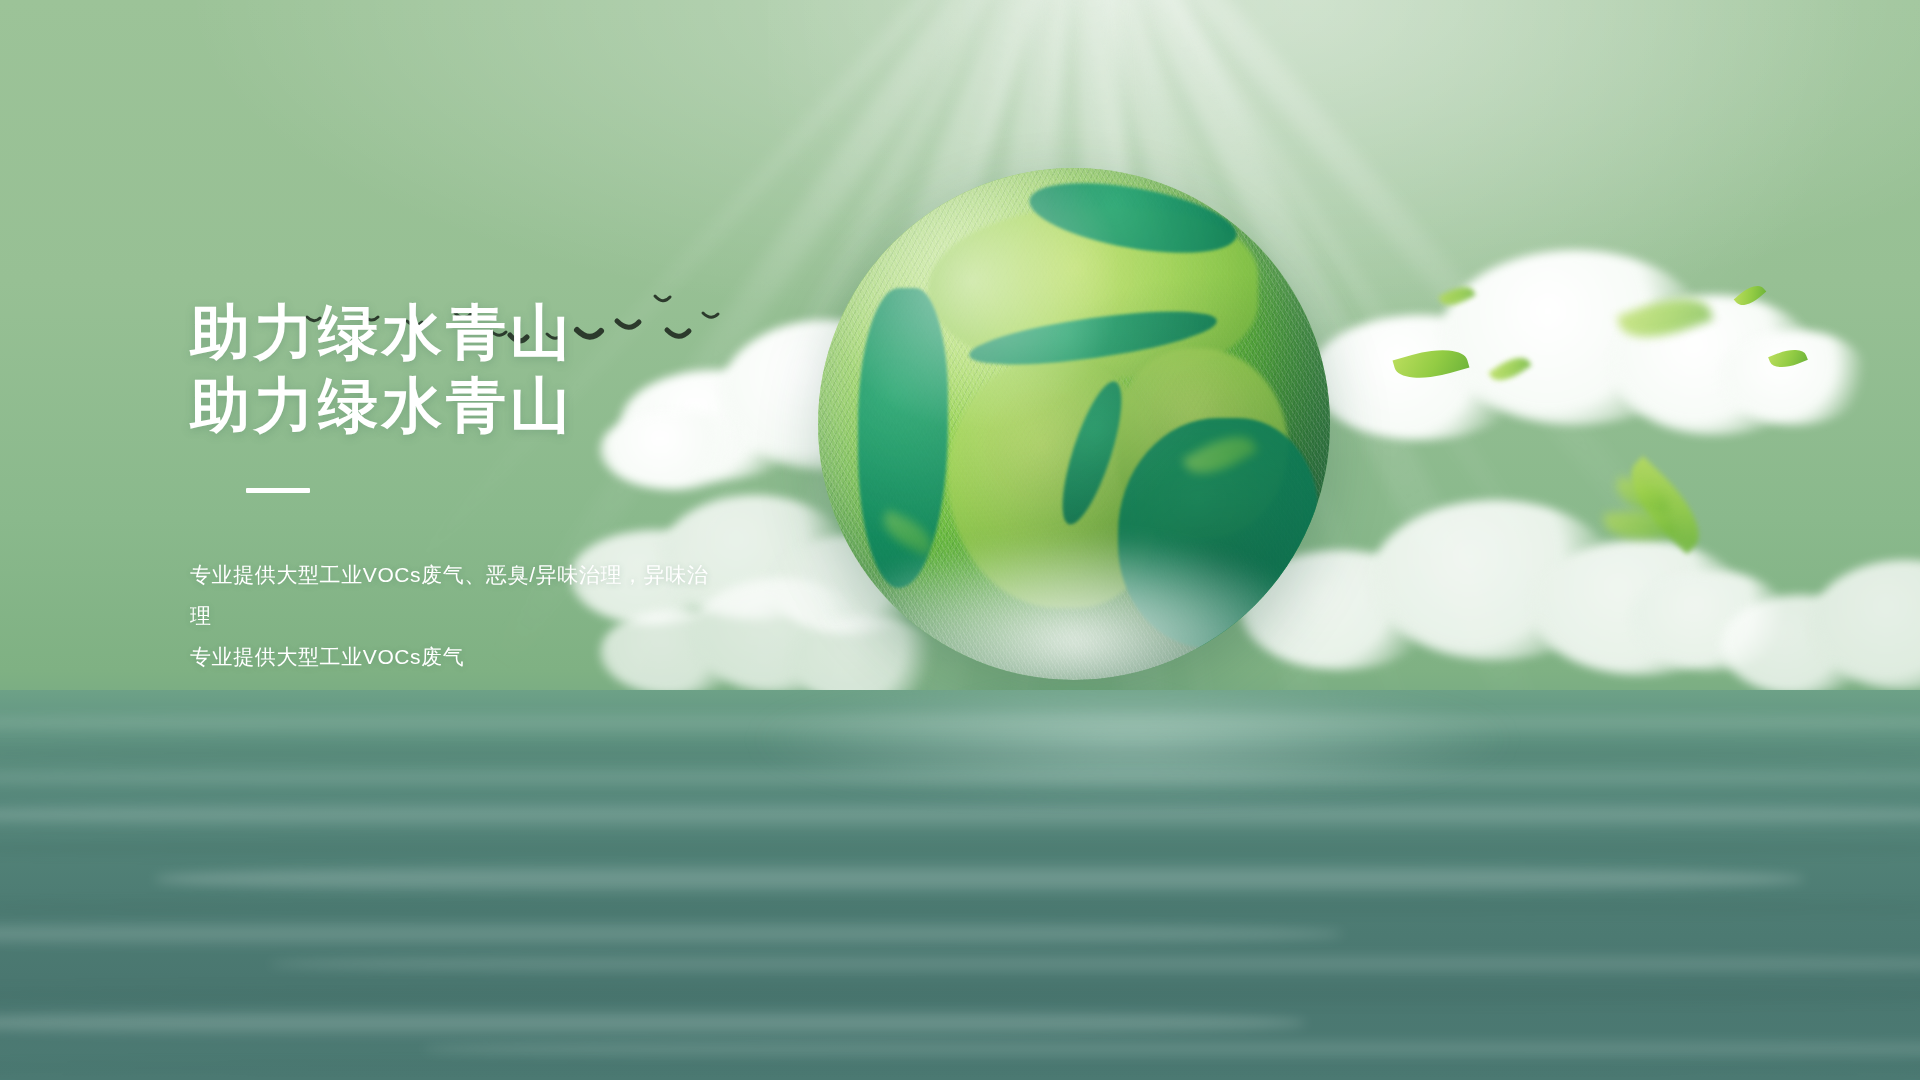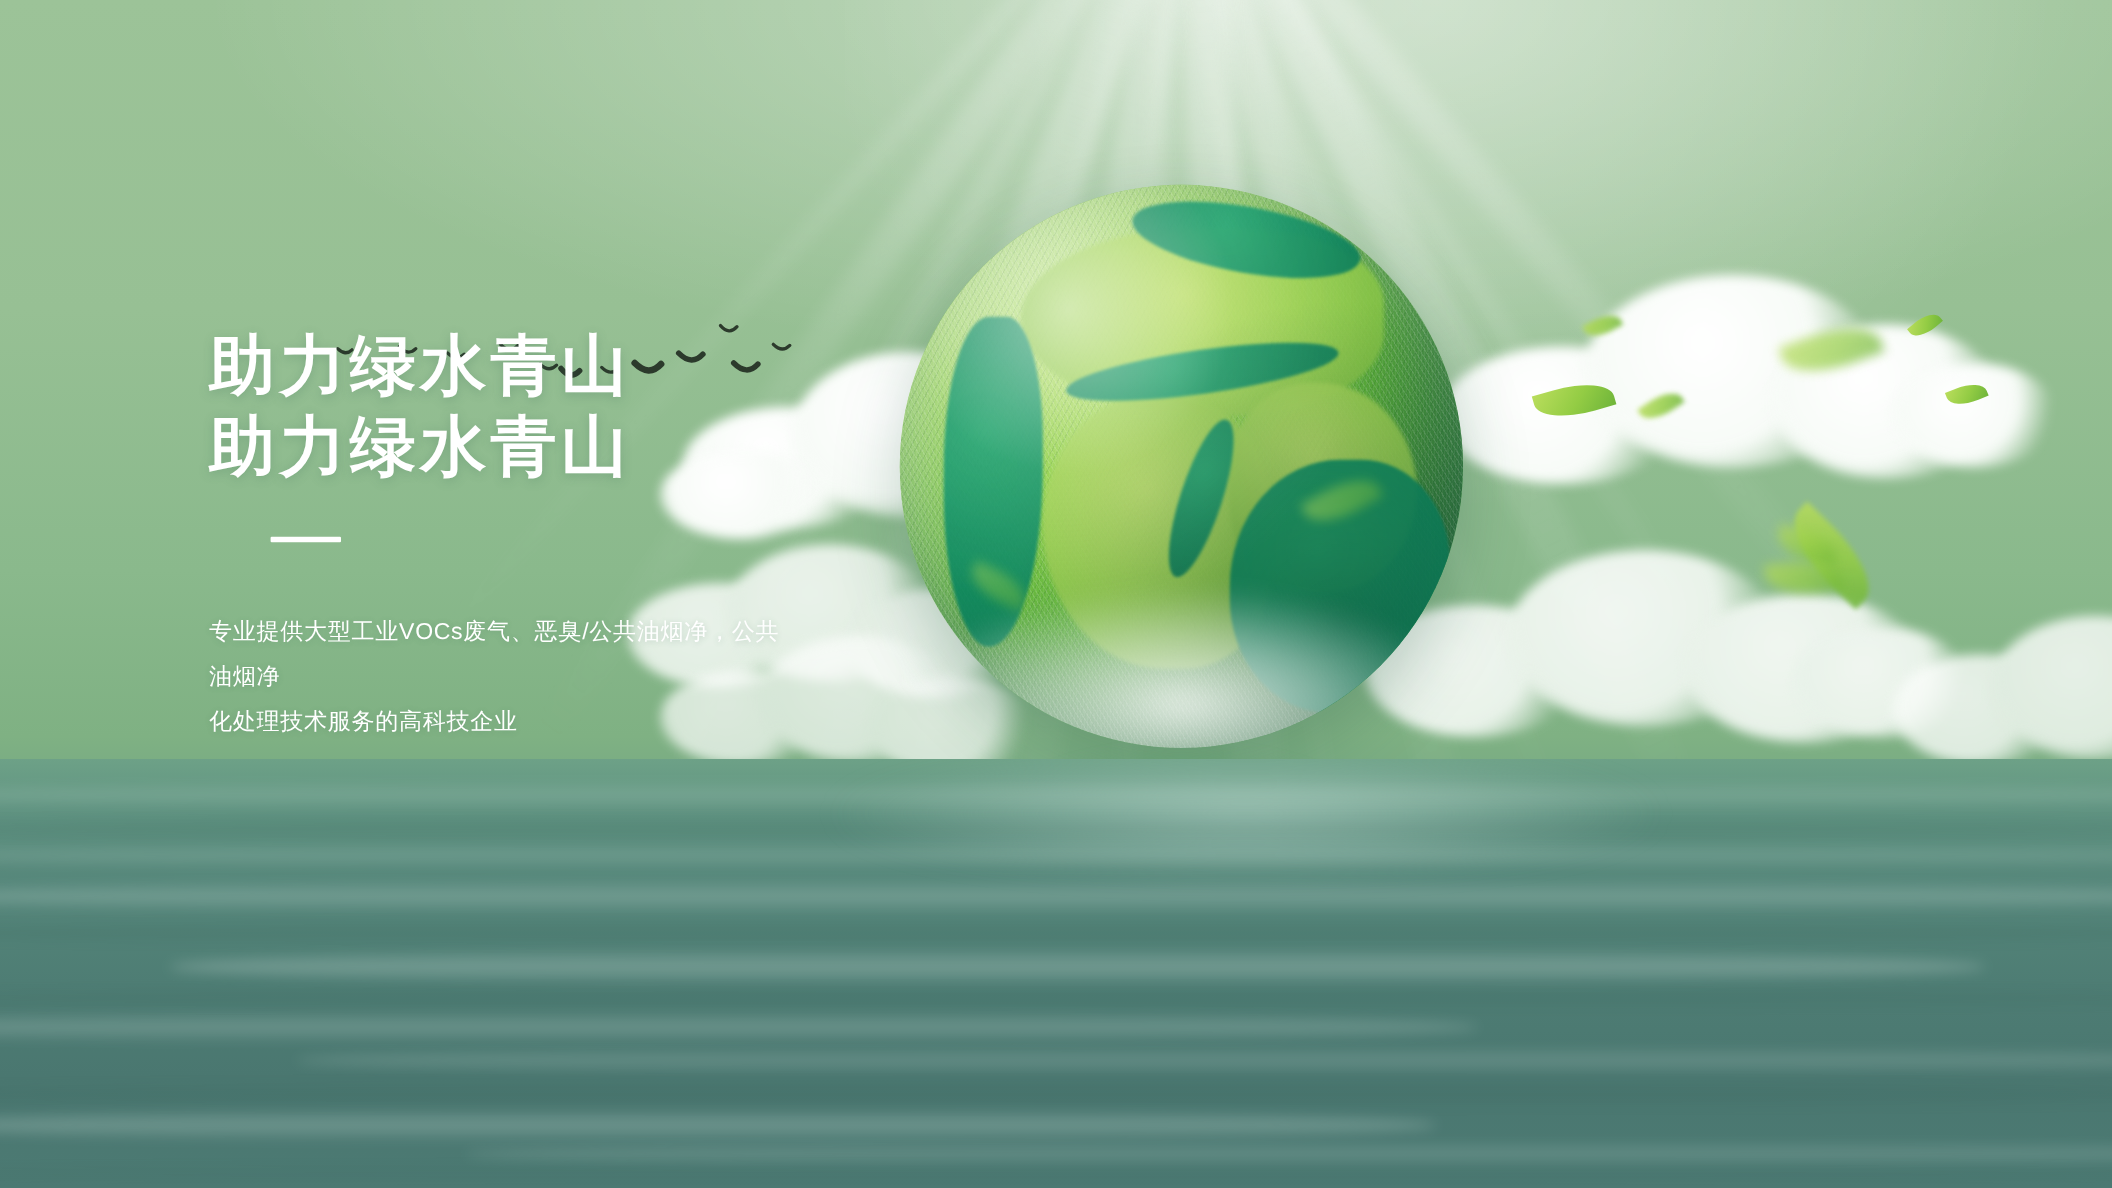--- a/index.html
+++ b/index.html
@@ -377,18 +377,18 @@
     <div class="ripple dark" style="top:368px; height:20px; opacity:.26;"></div>
   </div>
 
   <div class="copy">
     <h1 class="headline">
       <span class="line">助力绿水青山</span>
       <span class="line">助力绿水青山</span>
     </h1>
     <div class="rule"></div>
     <p class="subcopy">
-      <span class="line">专业提供大型工业VOCs废气、恶臭/公共油烟净，公共油烟净</span>
-      <span class="line">化处理技术服务的高科技企业</span>
+      <span class="line">专业提供大型工业VOCs废气、恶臭/异味治理，异味治理</span>
+      <span class="line">专业提供大型工业VOCs废气</span>
     </p>
   </div>
 
 </div>
 
 </body></html>

